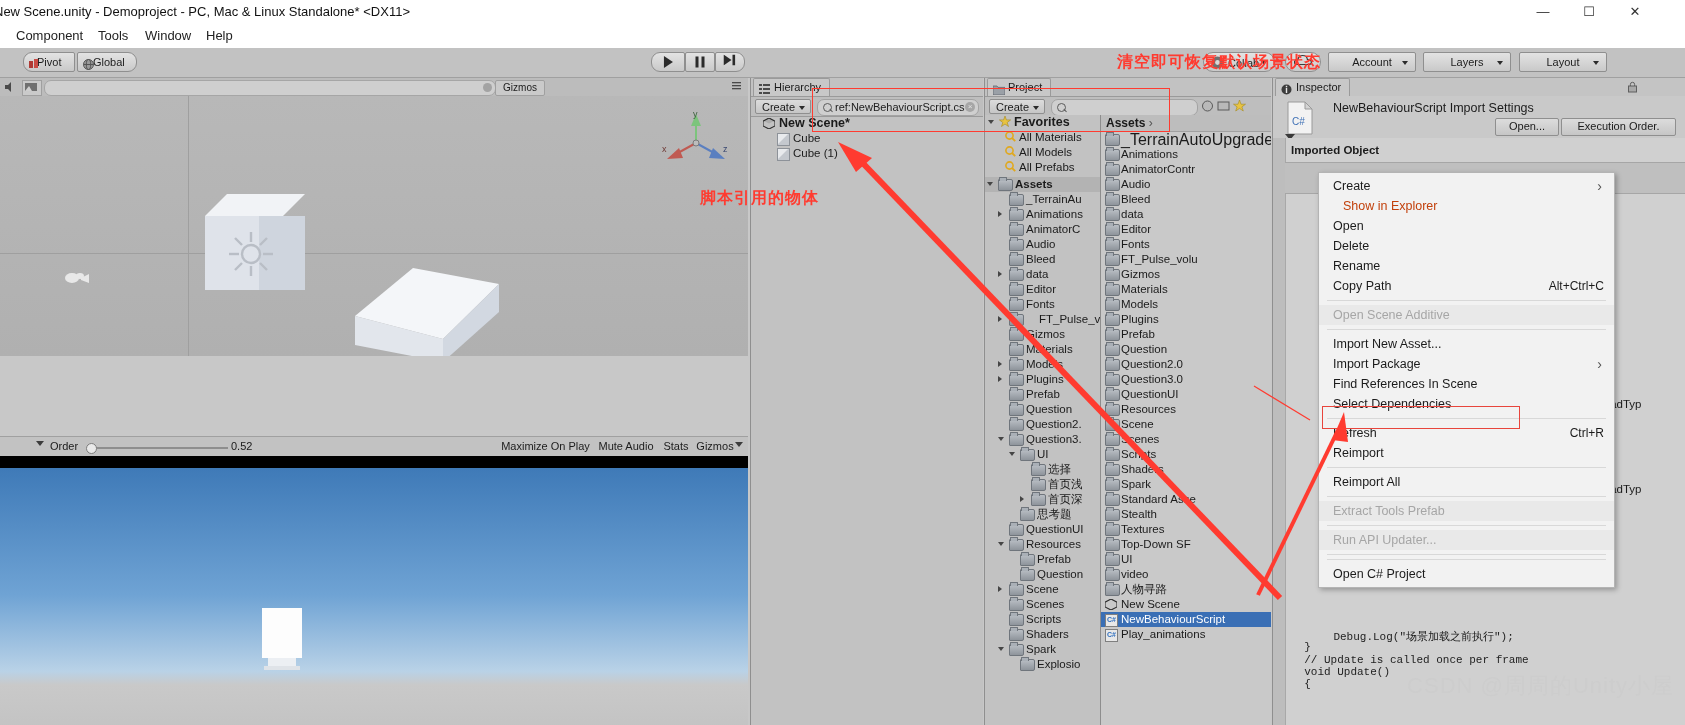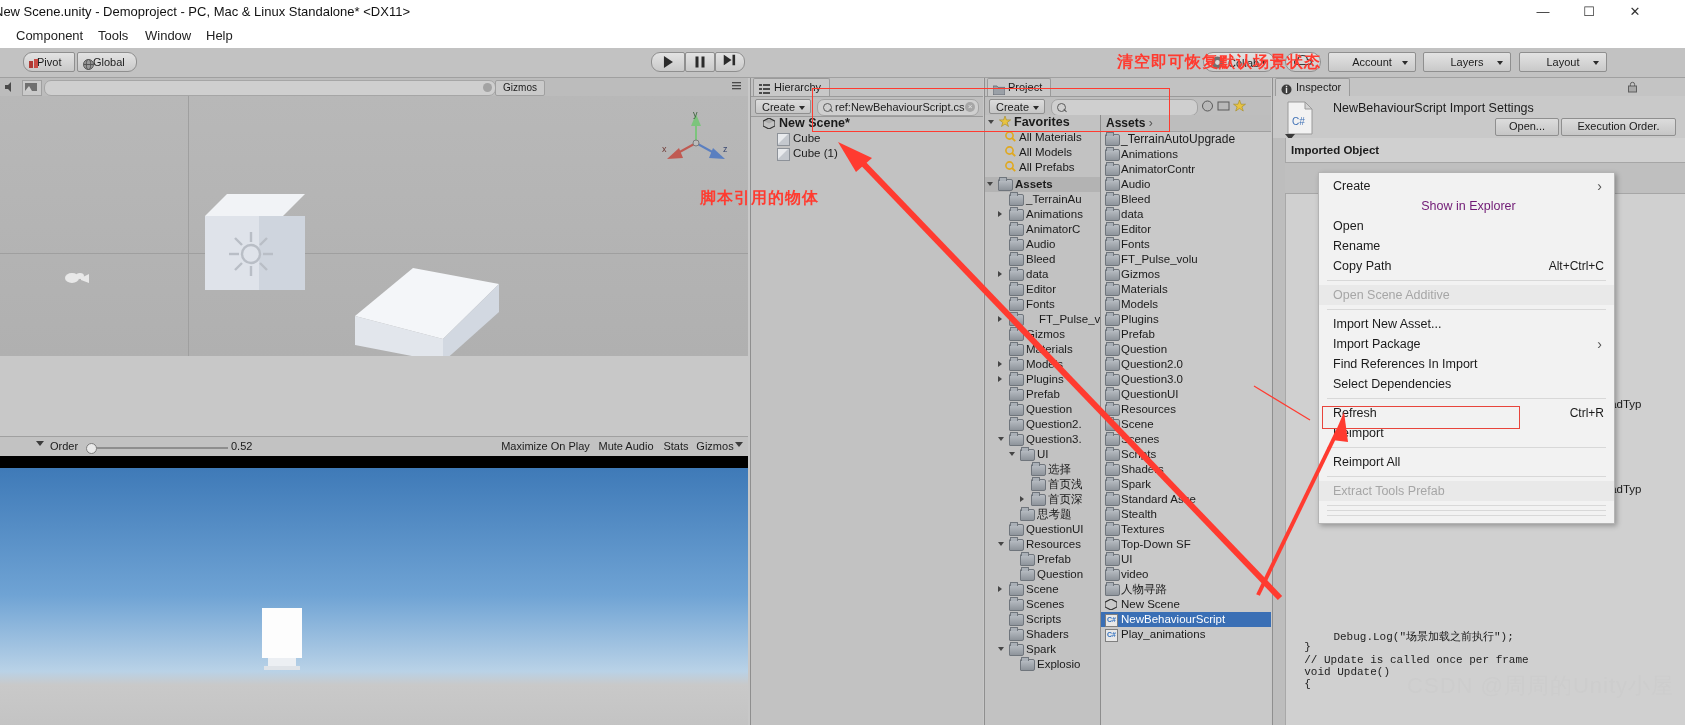--- a/index.html
+++ b/index.html
@@ -571,21 +571,21 @@
   </div>
 
   <div id="proj-right">
     <div id="assets-hdr">
       <span>Assets</span>
       <span style="color:#555;font-weight:normal"> ›</span>
     </div>
     <div id="assets-rows" style="position:absolute;left:0;top:17px;width:170px">
         <div class="row" style="top: 0px; left: 0px; width: 170px;">
           <span class="folder" style="left: 4px;"></span>
-          <span style="position: absolute; left: 20px; font-size: 12px;">_TerrainAutoUpgrade</span>
+          <span style="position: absolute; left: 20px; font-size: 16px;">_TerrainAutoUpgrade</span>
         </div>
         <div class="row" style="top: 15px; left: 0px; width: 170px;">
           <span class="folder" style="left: 4px;"></span>
           <span style="position: absolute; left: 20px; font-size: 11.5px;">Animations</span>
         </div>
         <div class="row" style="top: 30px; left: 0px; width: 170px;">
           <span class="folder" style="left: 4px;"></span>
           <span style="position: absolute; left: 20px; font-size: 11.5px;">AnimatorContr</span>
         </div>
         <div class="row" style="top: 45px; left: 0px; width: 170px;">
@@ -772,41 +772,44 @@
       <div class="codeline" style="left:18px;top:540px">  {</div>
 
       <div id="watermark">CSDN @周周的Unity小屋</div>
     </div>
   </div>
 </div>
 
 <div id="context-menu" class="abs" style="left:1318px;top:172px;width:295px;background:#f2f2f2;border:1px solid #b4b4b4;box-shadow:2px 2px 5px rgba(0,0,0,.28);padding:3px 0;">
   <div id="ctx-items">
       <div style="position: relative; height: 20px; line-height: 20px; padding: 0px 10px 0px 14px; font-size: 12.5px; white-space: nowrap; color: rgb(27, 27, 27);"><span>Create</span><span style="position: absolute; right: 12px; top: 0px; font-size: 14px; color: rgb(85, 85, 85);">›</span></div>
-      <div style="position: relative; height: 20px; line-height: 20px; padding: 0px 10px 0px 14px; font-size: 12.5px; white-space: nowrap; color: #701a75; text-align: center;"><span>Show in Explorer</span></div>
+      <div style="position: relative; height: 20px; line-height: 20px; padding: 0px 10px 0px 24px; font-size: 12.5px; white-space: nowrap; color: #c2410c;"><span>Show in Explorer</span></div>
       <div style="position: relative; height: 20px; line-height: 20px; padding: 0px 10px 0px 14px; font-size: 12.5px; white-space: nowrap; color: rgb(27, 27, 27);"><span>Open</span></div>
+      <div style="position: relative; height: 20px; line-height: 20px; padding: 0px 10px 0px 14px; font-size: 12.5px; white-space: nowrap; color: rgb(27, 27, 27);"><span>Delete</span></div>
       <div style="position: relative; height: 20px; line-height: 20px; padding: 0px 10px 0px 14px; font-size: 12.5px; white-space: nowrap; color: rgb(27, 27, 27);"><span>Rename</span></div>
       <div style="position: relative; height: 20px; line-height: 20px; padding: 0px 10px 0px 14px; font-size: 12.5px; white-space: nowrap; color: rgb(27, 27, 27);"><span>Copy Path</span><span style="position: absolute; right: 10px; top: 0px; font-size: 12px;">Alt+Ctrl+C</span></div>
       <div style="height: 1px; background: rgb(216, 216, 216); margin: 4px 8px;"></div>
       <div style="position: relative; height: 20px; line-height: 20px; padding: 0px 10px 0px 14px; font-size: 12.5px; white-space: nowrap; color: rgb(166, 166, 166); background: rgb(233, 233, 233);"><span>Open Scene Additive</span></div>
       <div style="height: 1px; background: rgb(216, 216, 216); margin: 4px 8px;"></div>
       <div style="position: relative; height: 20px; line-height: 20px; padding: 0px 10px 0px 14px; font-size: 12.5px; white-space: nowrap; color: rgb(27, 27, 27);"><span>Import New Asset...</span></div>
       <div style="position: relative; height: 20px; line-height: 20px; padding: 0px 10px 0px 14px; font-size: 12.5px; white-space: nowrap; color: rgb(27, 27, 27);"><span>Import Package</span><span style="position: absolute; right: 12px; top: 0px; font-size: 14px; color: rgb(85, 85, 85);">›</span></div>
-      <div style="position: relative; height: 20px; line-height: 20px; padding: 0px 10px 0px 14px; font-size: 12.5px; white-space: nowrap; color: rgb(27, 27, 27);"><span>Find References In Import</span></div>
+      <div style="position: relative; height: 20px; line-height: 20px; padding: 0px 10px 0px 14px; font-size: 12.5px; white-space: nowrap; color: rgb(27, 27, 27);"><span>Find References In Scene</span></div>
       <div style="position: relative; height: 20px; line-height: 20px; padding: 0px 10px 0px 14px; font-size: 12.5px; white-space: nowrap; color: rgb(27, 27, 27);"><span>Select Dependencies</span></div>
       <div style="height: 1px; background: rgb(216, 216, 216); margin: 4px 8px;"></div>
       <div style="position: relative; height: 20px; line-height: 20px; padding: 0px 10px 0px 14px; font-size: 12.5px; white-space: nowrap; color: rgb(27, 27, 27);"><span>Refresh</span><span style="position: absolute; right: 10px; top: 0px; font-size: 12px;">Ctrl+R</span></div>
       <div style="position: relative; height: 20px; line-height: 20px; padding: 0px 10px 0px 14px; font-size: 12.5px; white-space: nowrap; color: rgb(27, 27, 27);"><span>Reimport</span></div>
       <div style="height: 1px; background: rgb(216, 216, 216); margin: 4px 8px;"></div>
       <div style="position: relative; height: 20px; line-height: 20px; padding: 0px 10px 0px 14px; font-size: 12.5px; white-space: nowrap; color: rgb(27, 27, 27);"><span>Reimport All</span></div>
       <div style="height: 1px; background: rgb(216, 216, 216); margin: 4px 8px;"></div>
       <div style="position: relative; height: 20px; line-height: 20px; padding: 0px 10px 0px 14px; font-size: 12.5px; white-space: nowrap; color: rgb(166, 166, 166); background: rgb(233, 233, 233);"><span>Extract Tools Prefab</span></div>
       <div style="height: 1px; background: rgb(216, 216, 216); margin: 4px 8px;"></div>
+      <div style="position: relative; height: 20px; line-height: 20px; padding: 0px 10px 0px 14px; font-size: 12.5px; white-space: nowrap; color: rgb(166, 166, 166); background: rgb(233, 233, 233);"><span>Run API Updater...</span></div>
       <div style="height: 1px; background: rgb(216, 216, 216); margin: 4px 8px;"></div>
       <div style="height: 1px; background: rgb(216, 216, 216); margin: 4px 8px;"></div>
+      <div style="position: relative; height: 20px; line-height: 20px; padding: 0px 10px 0px 14px; font-size: 12.5px; white-space: nowrap; color: rgb(27, 27, 27);"><span>Open C# Project</span></div>
     </div>
 </div>
 <div id="red-menu-box" class="abs"></div>
 
 <div class="anno-text" style="left:1117px;top:52px">清空即可恢复默认场景状态</div>
 <div class="anno-text" style="left:700px;top:188px">脚本引用的物体</div>
 
 <div class="anno-box thin" style="left:812px;top:88px;width:356px;height:42px"></div>
 
 <svg class="abs" style="left:0;top:0;width:1685px;height:725px;pointer-events:none">

